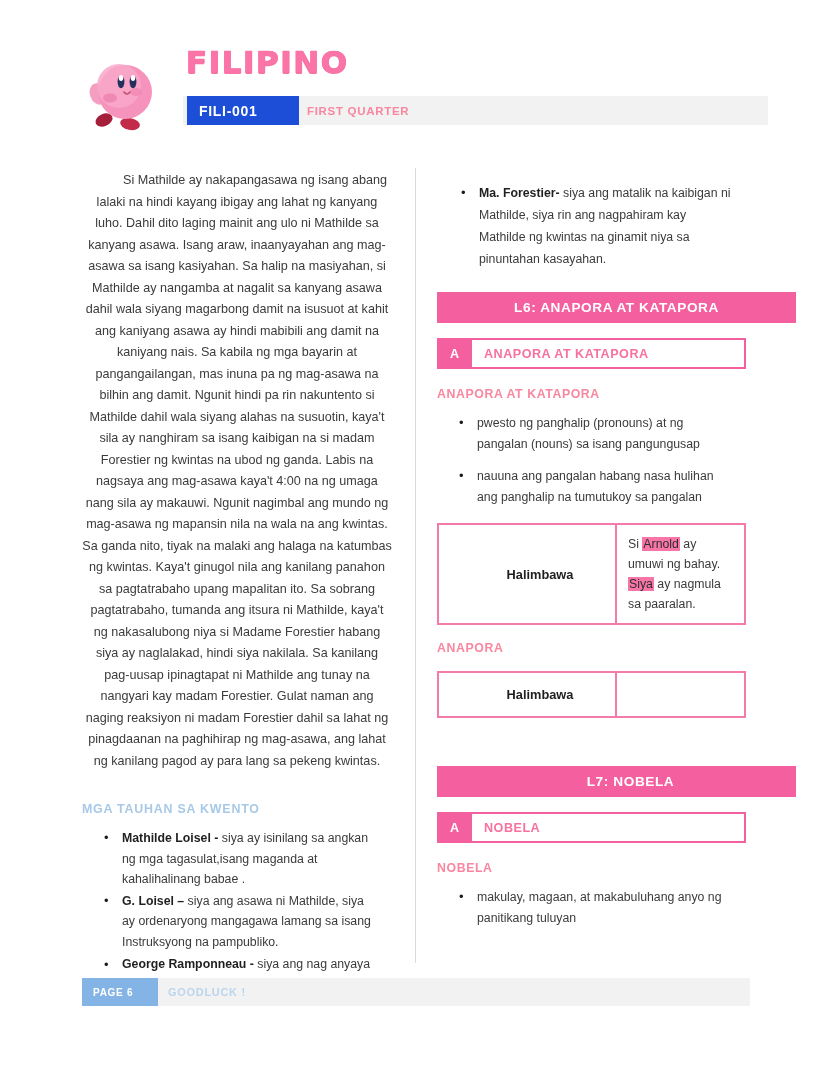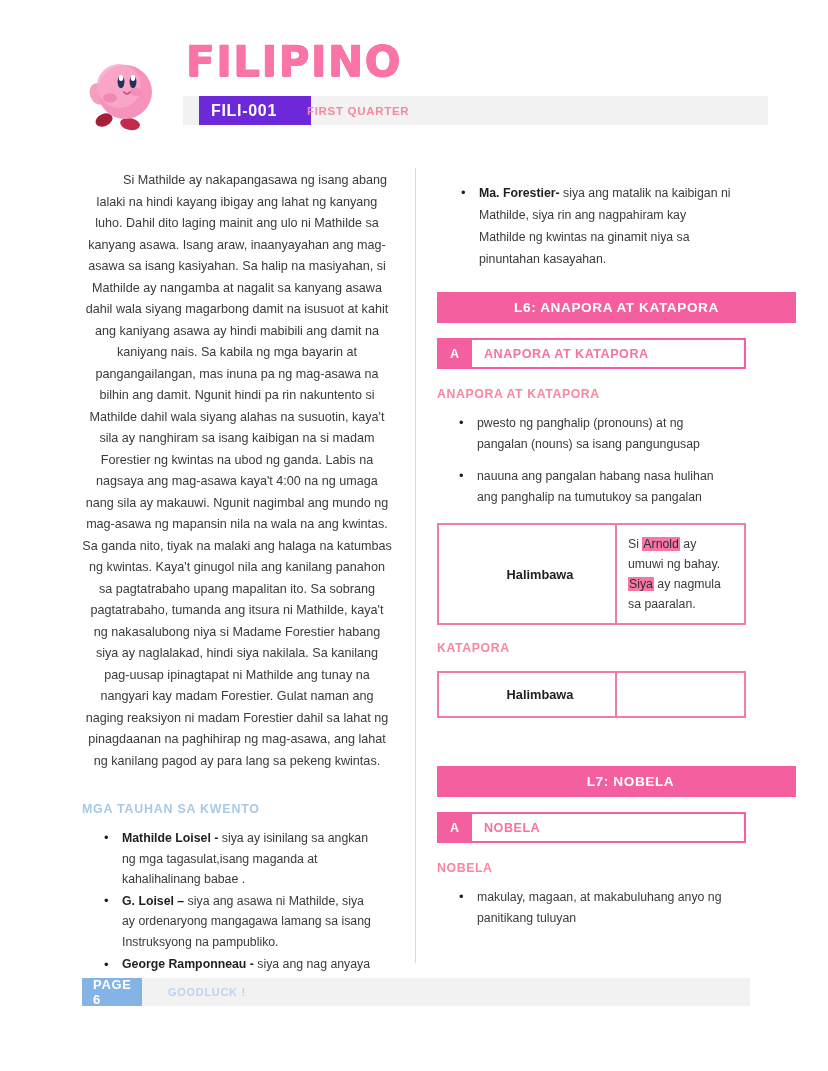--- a/index.html
+++ b/index.html
@@ -41,44 +41,44 @@
   .mascot svg { display:block; }
 
   .title-block {
     position: absolute;
     left: 95px;
     top: 0px;
     width: 585px;
   }
   .doc-title {
     font-family: "DejaVu Sans", sans-serif;
-    font-size: 42px;
+    font-size: 31px;
     font-weight: 700;
     letter-spacing: 1.5px;
     color: #FA74A8;
     text-shadow: 0.5px 0 0 #FA74A8, -0.5px 0 0 #FA74A8, 0 0.5px 0 #FA74A8, 0 -0.5px 0 #FA74A8;
     line-height: 40px;
     margin: 0 0 0 3px;
     -webkit-text-stroke: 0.6px #FA74A8;
   }
   .badge-bar {
     position: relative;
     margin-top: 14px;
     height: 29px;
     background: #f2f2f2;
     width: 585px;
   }
   .code-chip {
     position: absolute;
-    left: 16px; top: 0;
+    left: 4px; top: 0;
     height: 29px;
     width: 112px;
-    background: #6d28d9;
+    background: #1d4ed8;
     color: #ffffff;
-    font-size: 16px;
+    font-size: 14px;
     font-weight: 700;
     letter-spacing: 0.7px;
     display: flex;
     align-items: center;
     padding-left: 12px;
     box-sizing: border-box;
   }
   .quarter-label {
     position: absolute;
     left: 124px;
@@ -254,25 +254,25 @@
     position: absolute;
     left: 82px;
     top: 978px;
     width: 668px;
     height: 28px;
     background: #f2f2f2;
   }
   .page-chip {
     position: absolute;
     left: 0; top: 0;
-    width: 60px;
+    width: 76px;
     height: 28px;
     background: #83B4E5;
     color: #ffffff;
-    font-size: 13px;
+    font-size: 10px;
     font-weight: 700;
     letter-spacing: 0.7px;
     display: flex;
     align-items: center;
     padding-left: 11px;
     box-sizing: border-box;
   }
   .footer-note {
     position: absolute;
     left: 86px;
@@ -361,21 +361,21 @@
 
     <ul class="bullets">
       <li>nauuna ang pangalan habang nasa hulihan ang panghalip na tumutukoy sa pangalan</li>
     </ul>
 
     <div class="example-box">
       <div class="example-label">Halimbawa</div>
       <div class="example-text"><span>Si </span><span class="hl">Arnold</span><span> ay umuwi ng bahay. </span><span class="hl">Siya</span><span> ay nagmula sa paaralan.</span></div>
     </div>
 
-    <div class="sub-head-pink tight">KATAPORA</div>
+    <div class="sub-head-pink tight">ANAPORA</div>
 
     <div class="example-box">
       <div class="example-label">Halimbawa</div>
     </div>
 
     <div class="section-banner" style="margin-top:48px;padding-left:28px;">L7: NOBELA</div>
 
     <div class="topic-row">
       <div class="topic-letter">A</div>
       <div class="topic-name">NOBELA</div>

